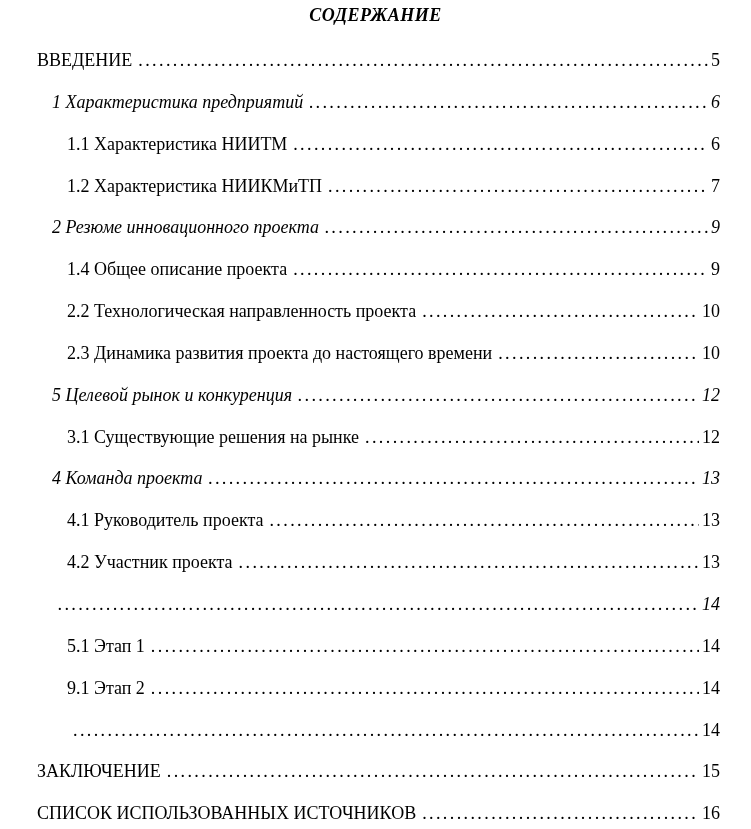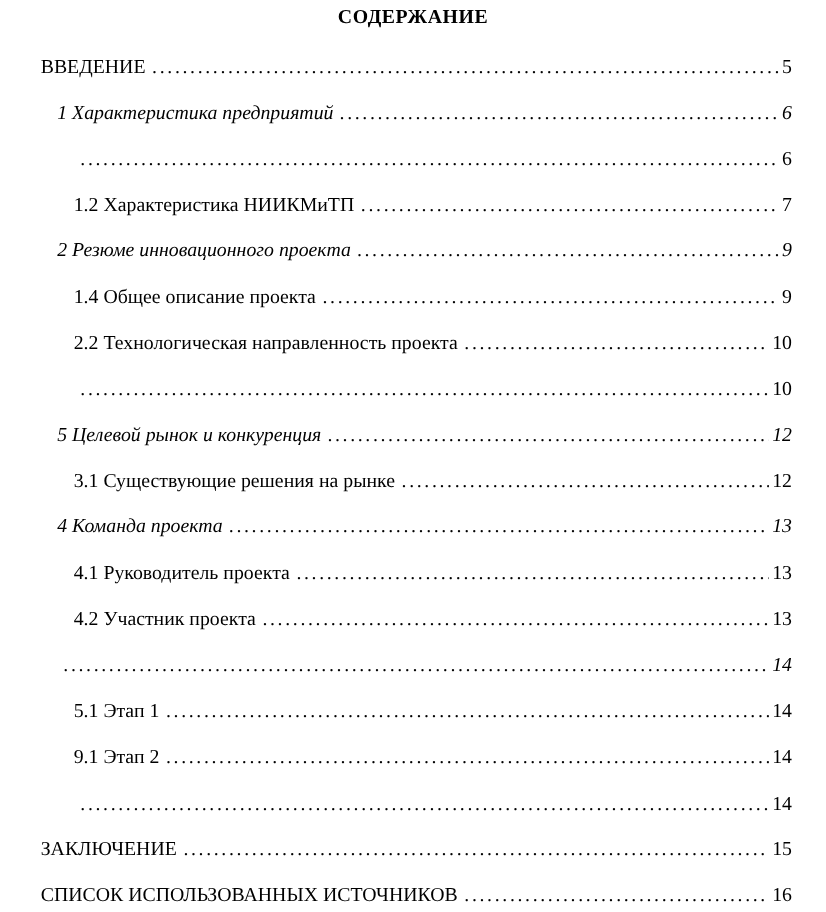--- a/index.html
+++ b/index.html
@@ -23,20 +23,21 @@
   .doc-title {
     position: absolute;
     top: 5px;
     left: 0;
     width: 100%;
     text-align: center;
     font-size: 18px;
     font-weight: bold;
     margin: 0;
     letter-spacing: 0.5px;
+    font-style: italic;
   }
   .toc {
     position: absolute;
     top: 40px;
     left: 37px;
     right: 31px;
   }
   .toc-row {
     display: flex;
     align-items: baseline;
@@ -75,20 +76,21 @@
         <span class="toc-label">ВВЕДЕНИЕ</span>
         <span class="toc-leader">............................................................................................................................................................................................................................................................................................................</span>
         <span class="toc-page">5</span>
       </div>
       <div class="toc-row lvl1">
         <span class="toc-label">1 Характеристика предприятий</span>
         <span class="toc-leader">............................................................................................................................................................................................................................................................................................................</span>
         <span class="toc-page">6</span>
       </div>
       <div class="toc-row lvl2">
+        <span class="toc-label">1.1 Характеристика НИИТМ</span>
         <span class="toc-leader">............................................................................................................................................................................................................................................................................................................</span>
         <span class="toc-page">6</span>
       </div>
       <div class="toc-row lvl2">
         <span class="toc-label">1.2 Характеристика НИИКМиТП</span>
         <span class="toc-leader">............................................................................................................................................................................................................................................................................................................</span>
         <span class="toc-page">7</span>
       </div>
       <div class="toc-row lvl1">
         <span class="toc-label">2 Резюме инновационного проекта</span>
@@ -99,20 +101,21 @@
         <span class="toc-label">1.4 Общее описание проекта</span>
         <span class="toc-leader">............................................................................................................................................................................................................................................................................................................</span>
         <span class="toc-page">9</span>
       </div>
       <div class="toc-row lvl2">
         <span class="toc-label">2.2 Технологическая направленность проекта</span>
         <span class="toc-leader">............................................................................................................................................................................................................................................................................................................</span>
         <span class="toc-page">10</span>
       </div>
       <div class="toc-row lvl2">
+        <span class="toc-label">2.3 Динамика развития проекта до настоящего времени</span>
         <span class="toc-leader">............................................................................................................................................................................................................................................................................................................</span>
         <span class="toc-page">10</span>
       </div>
       <div class="toc-row lvl1">
         <span class="toc-label">5 Целевой рынок и конкуренция</span>
         <span class="toc-leader">............................................................................................................................................................................................................................................................................................................</span>
         <span class="toc-page">12</span>
       </div>
       <div class="toc-row lvl2">
         <span class="toc-label">3.1 Существующие решения на рынке</span>

